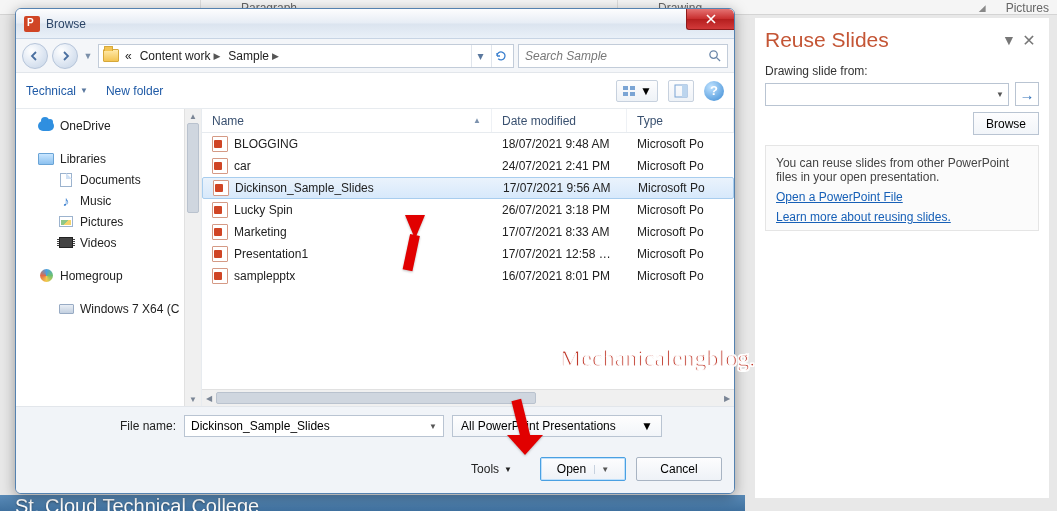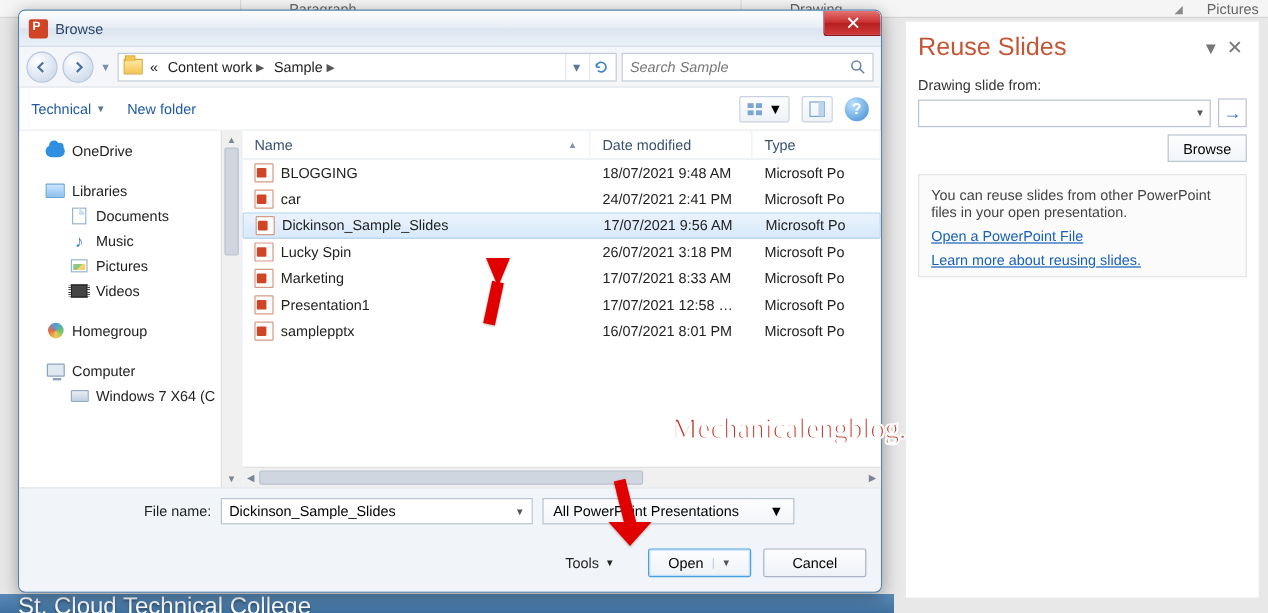--- a/index.html
+++ b/index.html
@@ -358,26 +358,20 @@
       </div>
       <div class="tree-group">
         <div class="tree-item">
             <span class="ic">
               <span class="ic-home"></span>
             </span>
             <span>Homegroup</span>
           </div>
       </div>
       <div class="tree-group">
-        <div class="tree-item">
-            <span class="ic">
-              <span class="ic-pc"></span>
-            </span>
-            <span>Computer</span>
-          </div>
         <div class="tree-item child">
             <span class="ic">
               <span class="ic-drive"></span>
             </span>
             <span>Windows 7 X64 (C</span>
           </div>
       </div>
       <div class="tree-scroll">
         <div class="arr up">▲</div>
         <div class="thumb"></div>

